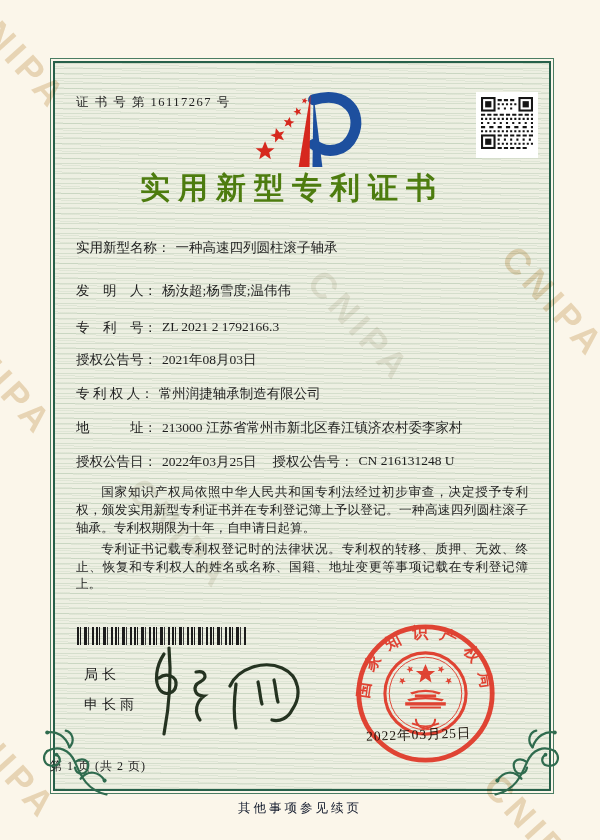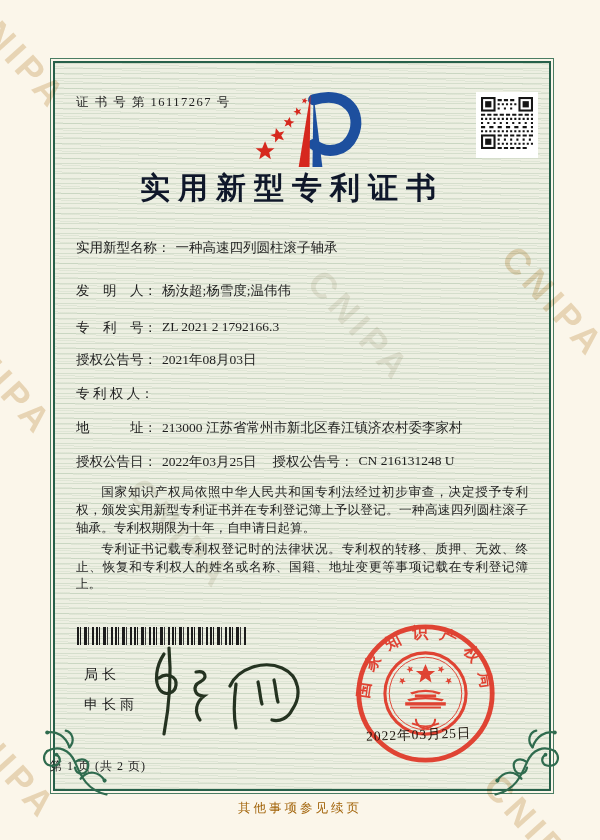--- a/index.html
+++ b/index.html
@@ -17,21 +17,21 @@
          background-color:#edefe2;
          background-image:
            repeating-linear-gradient(0deg, rgba(124,160,124,0.22) 0px, rgba(124,160,124,0.22) 1px, transparent 1px, transparent 5px),
            repeating-linear-gradient(3deg, rgba(124,160,124,0.12) 0px, rgba(124,160,124,0.12) 1px, transparent 1px, transparent 7px);}
   .content{position:absolute;inset:0;z-index:3;}
   .cert-no{position:absolute;left:76px;top:94px;font-size:12.5px;letter-spacing:1.5px;}
   .logo{position:absolute;left:248px;top:86px;width:128px;height:84px;}
   .qr{position:absolute;left:476px;top:92px;width:62px;height:66px;background:#ffffff;}
   .qr svg{position:absolute;inset:5px;}
   .title{position:absolute;left:50px;top:168px;width:484px;margin:0;text-align:center;
-         font-size:30px;font-weight:bold;letter-spacing:8px;color:#0f172a;}
+         font-size:30px;font-weight:bold;letter-spacing:8px;color:#4d7c0f;}
   .frow{position:absolute;left:76px;display:flex;font-size:13.5px;white-space:nowrap;}
   .flabel{margin-right:5px;}
   .col2{margin-left:16px;}
   .paras{position:absolute;left:76px;top:484px;width:452px;font-size:12.6px;line-height:1.42;
          text-align:justify;}
   .paras p{margin:0 0 3px 0;text-indent:2em;}
   .barcode{position:absolute;left:77px;top:627px;width:170px;height:18px;
          background-image:repeating-linear-gradient(90deg,
            #1c1c1c 0px,#1c1c1c 2px,transparent 2px,transparent 3px,
            #1c1c1c 3px,#1c1c1c 4px,transparent 4px,transparent 7px,
@@ -39,21 +39,21 @@
            #3a3a3a 11px,#3a3a3a 12px,transparent 12px,transparent 15px,
            #1c1c1c 15px,#1c1c1c 17px,transparent 17px,transparent 19px);}
   .signer-title{position:absolute;left:84px;top:666px;font-size:14px;letter-spacing:4px;}
   .signer-name{position:absolute;left:84px;top:696px;font-size:14px;letter-spacing:4px;}
   .signature{position:absolute;left:130px;top:644px;width:195px;height:95px;z-index:4;}
   .seal{position:absolute;left:353px;top:621px;width:145px;height:145px;z-index:4;opacity:0.89;}
   .seal-date{position:absolute;left:366px;top:726px;font-size:13.5px;letter-spacing:1px;
          color:#1b130b;z-index:5;transform:rotate(-2deg);}
   .page-no{position:absolute;left:50px;top:758px;width:502px;text-align:left;font-size:12px;letter-spacing:1px;}
   .footer-note{position:absolute;left:0;top:800px;width:600px;text-align:center;
-         font-size:12.5px;letter-spacing:3px;color:#a16207;}
+         font-size:12.5px;letter-spacing:3px;color:#0f172a;}
   .flourish{position:absolute;width:74px;height:96px;z-index:4;}
   .flourish.left{left:38px;top:703px;}
   .flourish.right{left:490px;top:703px;transform:scaleX(-1);}
 </style>
 </head>
 <body>
 
 <div class="page">
 
   <span class="wm" style="left:-14px;top:-10px;">CNIPA</span>
@@ -163,20 +163,21 @@
     <div class="frow" style="top:319px">
       <span class="flabel">专　利　号：</span>
       <span class="fvalue">ZL 2021 2 1792166.3</span>
     </div>
     <div class="frow" style="top:351px">
       <span class="flabel">授权公告号：</span>
       <span class="fvalue">2021年08月03日</span>
     </div>
     <div class="frow" style="top:385px">
       <span class="flabel">专 利 权 人：</span>
+      <span class="fvalue">常州润捷轴承制造有限公司</span>
     </div>
     <div class="frow" style="top:419px">
       <span class="flabel">地　　　址：</span>
       <span class="fvalue">213000 江苏省常州市新北区春江镇济农村委李家村</span>
     </div>
     <div class="frow" style="top:453px">
       <span class="flabel">授权公告日：</span>
       <span class="fvalue">2022年03月25日</span>
       <span class="flabel col2">授权公告号：</span>
       <span class="fvalue">CN 216131248 U</span>

